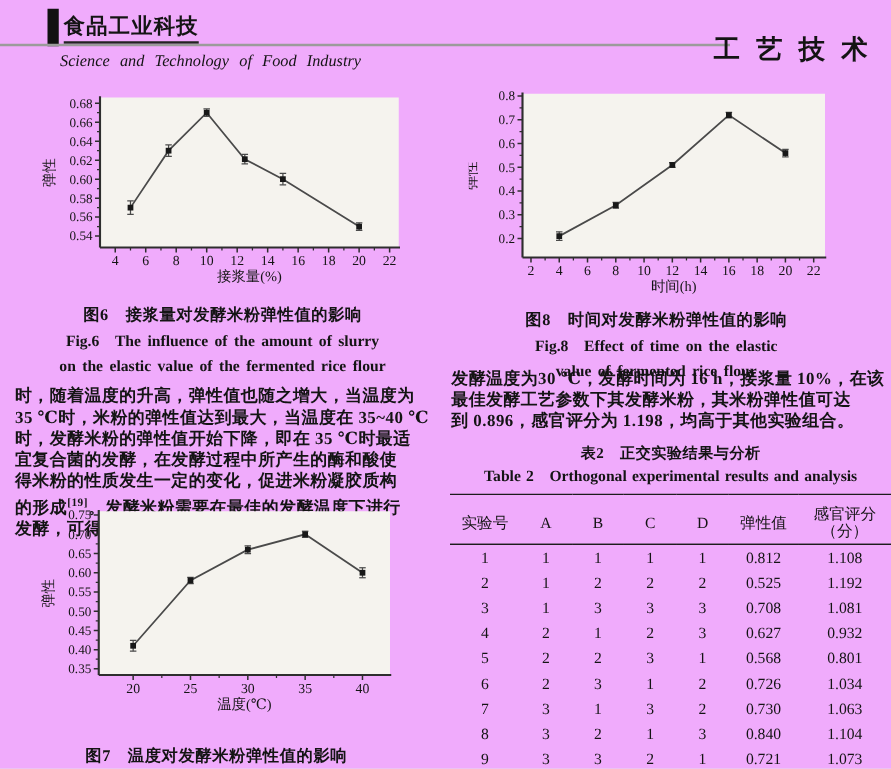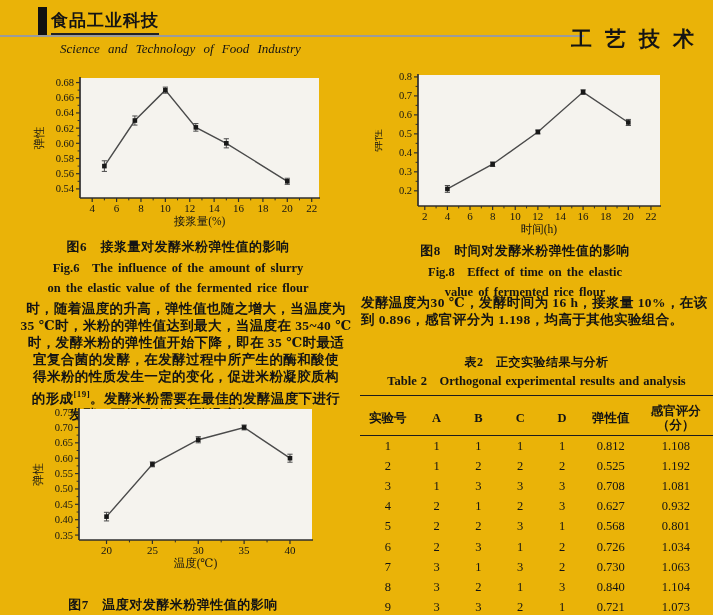--- a/index.html
+++ b/index.html
@@ -1,40 +1,40 @@
 <!DOCTYPE html>
 <html><head>
 <meta charset="utf-8">
 <style>
   html,body{margin:0;padding:0;background:#e8e8e8;}
-  .page{position:relative;width:713px;height:615px;background:#eab308;overflow:hidden;
+  .page{position:relative;width:713px;height:615px;background:#f0abfc;overflow:hidden;
         font-family:"Liberation Serif","DejaVu Serif",serif;color:#141414;}
   
   .logo-bar{position:absolute;left:38px;top:7px;width:9px;height:30px;background:#111;}
   .logo-text{position:absolute;left:51px;top:9px;font-size:17px;font-weight:bold;
              letter-spacing:1px;border-bottom:2px solid #222;padding-bottom:1px;}
   .header-rule{position:absolute;left:0;top:35px;width:584px;height:2px;background:#9b9b9b;}
-  .journal-en{position:absolute;left:60px;top:41px;font-style:italic;font-size:13px;word-spacing:5px;text-align:right;}
+  .journal-en{position:absolute;left:48px;top:41px;font-style:italic;font-size:13px;word-spacing:5px;text-align:right;}
   .section-title{position:absolute;right:6px;top:25px;font-size:21px;font-weight:bold;letter-spacing:13px;}
   
   .chart-block{position:absolute;text-align:center;}
   .chart-host svg{display:block;}
-  .cap-zh{font-size:13px;font-weight:bold;letter-spacing:.5px;}
+  .cap-zh{font-size:13px;font-weight:bold;margin-top:5px;letter-spacing:.5px;}
   .cap-en{font-size:12.5px;font-weight:bold;margin-top:4px;word-spacing:2px;}
   
   .para{position:absolute;font-size:13.5px;font-weight:bold;line-height:16.9px;letter-spacing:.4px;}
   .para .ln{white-space:nowrap;}
   sup.ref{font-size:9px;vertical-align:super;}
   
   .table-block{position:absolute;left:360px;top:354px;width:353px;text-align:center;}
   .tcap-zh{font-size:12px;font-weight:bold;letter-spacing:.5px;}
   .tcap-en{font-size:12.5px;font-weight:bold;margin-top:2px;word-spacing:1px;}
   table.results{width:100%;border-collapse:collapse;margin-top:5px;border-top:1.6px solid #1c1c1c;
                 font-size:12.5px;}
-  table.results th{font-weight:bold;padding:8px 0 3px;white-space:pre-line;line-height:14px;
+  table.results th{font-weight:normal;padding:8px 0 3px;white-space:pre-line;line-height:14px;
                    border-bottom:1.6px solid #1c1c1c;}
   table.results td{padding:2.6px 0;}
 </style>
 </head>
 <body>
 
 <div class="page">
 
   <div>
     <div class="logo-bar"></div>
@@ -217,32 +217,33 @@
           <line x1="250.73644859813083" y1="53.42608695652173" x2="255.93644859813082" y2="53.42608695652173" stroke="#4a4a4a" stroke-width="1"></line>
           <line x1="250.73644859813083" y1="59.50144927536232" x2="255.93644859813082" y2="59.50144927536232" stroke="#4a4a4a" stroke-width="1"></line>
           <rect x="251.03644859813082" y="54.16376811594202" width="4.6" height="4.6" fill="#181818"></rect>
         </svg>
       </div>
     <div class="cap-zh">图8　时间对发酵米粉弹性值的影响</div>
     <div class="cap-en">Fig.8　Effect of time on the elastic</div>
     <div class="cap-en">value of fermented rice flour</div>
   </div>
 
-  <div class="para" style="left:12px;top:301px;width:348px;text-align:center;">
+  <div class="para" style="left:12px;top:309px;width:348px;">
     <div class="ln">时，随着温度的升高，弹性值也随之增大，当温度为</div>
     <div class="ln">35 ℃时，米粉的弹性值达到最大，当温度在 35~40 ℃</div>
     <div class="ln">时，发酵米粉的弹性值开始下降，即在 35 ℃时最适</div>
     <div class="ln">宜复合菌的发酵，在发酵过程中所产生的酶和酸使</div>
     <div class="ln">得米粉的性质发生一定的变化，促进米粉凝胶质构</div>
     <div class="ln"><span>的形成</span><sup class="ref">[19]</sup><span>。发酵米粉需要在最佳的发酵温度下进行</span></div>
     <div class="ln">发酵，可得最佳的发酵温度为 35 ℃。</div>
   </div>
 
   <div class="para" style="left:361px;top:295px;width:352px;">
     <div class="ln">发酵温度为30 ℃，发酵时间为 16 h，接浆量 10%，在该</div>
+    <div class="ln">最佳发酵工艺参数下其发酵米粉，其米粉弹性值可达</div>
     <div class="ln">到 0.896，感官评分为 1.198，均高于其他实验组合。</div>
   </div>
 
   <div class="chart-block" style="left:22px;top:404px;width:302px;">
     <div class="chart-host">
         <svg width="302" height="168" viewBox="0 0 302 168" font-family="&quot;Liberation Serif&quot;,&quot;DejaVu Serif&quot;,serif">
           <rect x="57" y="5" width="233" height="131" fill="#f5f3ee"></rect>
           <line x1="57" y1="4" x2="57" y2="136" stroke="#2e2e2e" stroke-width="1.7"></line>
           <line x1="57" y1="136" x2="291" y2="136" stroke="#2e2e2e" stroke-width="1.7"></line>
           <line x1="84.51968503937007" y1="136" x2="84.51968503937007" y2="140" stroke="#2e2e2e" stroke-width="1.2"></line>

